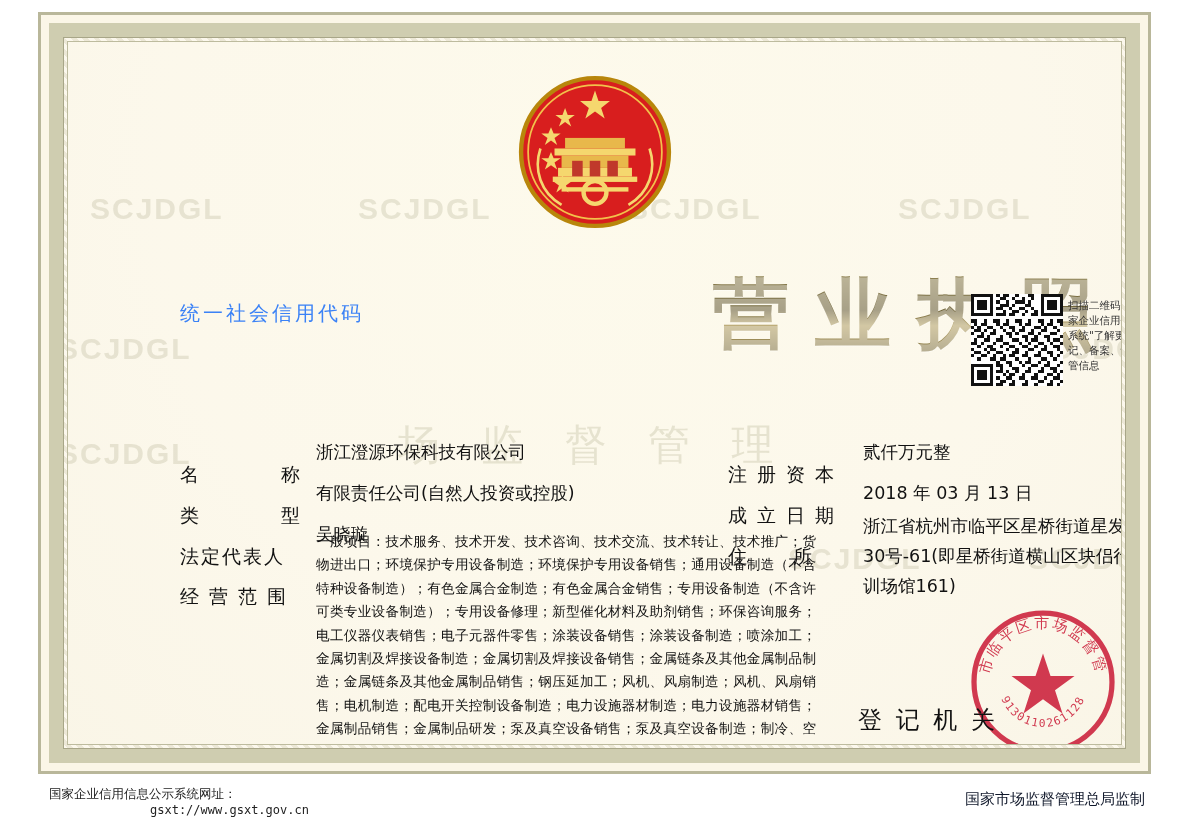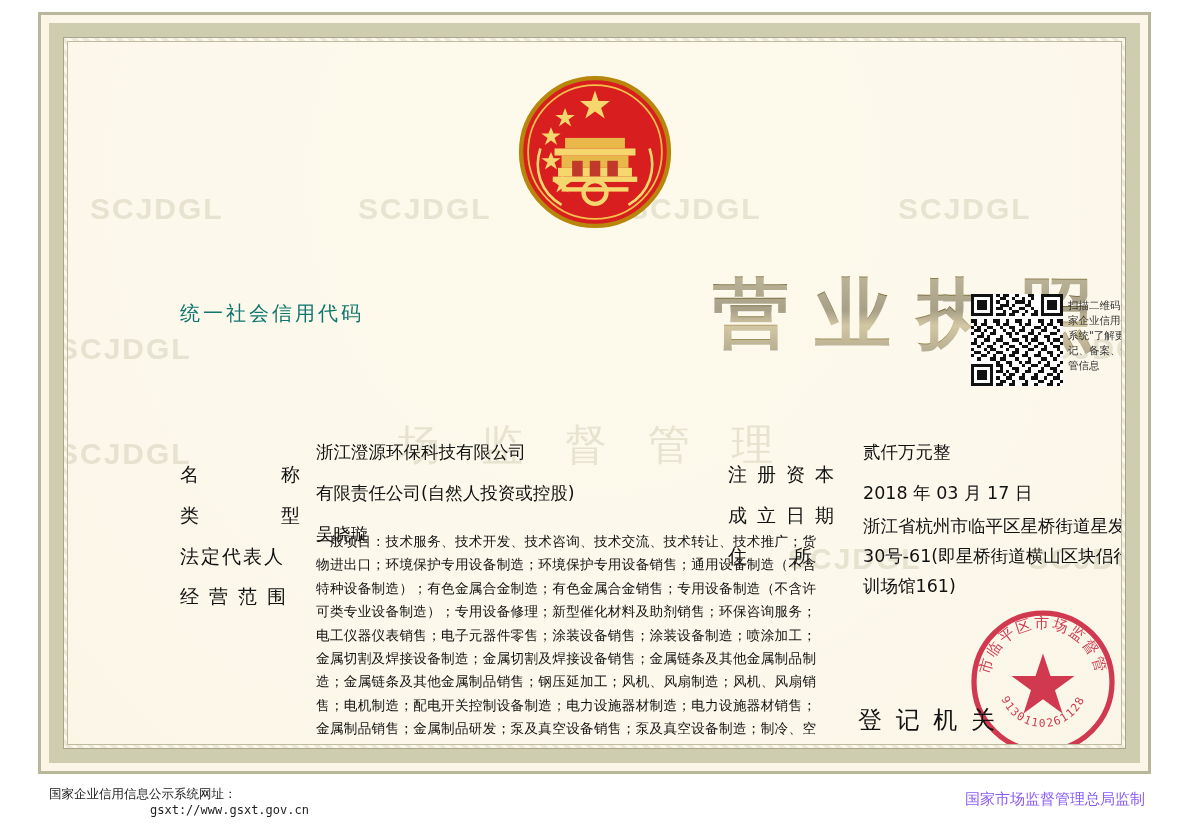--- a/index.html
+++ b/index.html
@@ -116,21 +116,21 @@
     -webkit-background-clip: text;
     background-clip: text;
     -webkit-text-fill-color: transparent;
     text-shadow: 0 1px 0 rgba(255,255,255,0.4);
   }
   
   .code-block {
     position: absolute;
     left: 112px;
     top: 258px;
-    color: #0f766e;
+    color: #3b82f6;
   }
   .code-label {
     font-size: 20px;
     letter-spacing: 3px;
     font-family: "DejaVu Sans", sans-serif;
   }
   .code-value {
     margin-top: 10px;
     font-size: 19px;
     letter-spacing: 0.5px;
@@ -229,21 +229,21 @@
     top: 803px;
     font-size: 12px;
     color: #222;
     font-family: "DejaVu Sans Mono", monospace;
   }
   .footer-right {
     position: absolute;
     right: 44px;
     top: 790px;
     font-size: 15px;
-    color: #8b5cf6;
+    color: #0f172a;
     font-family: "DejaVu Sans", sans-serif;
   }
 </style>
 </head>
 <body>
 
 <div class="page">
 
   <div class="cert">
     <div class="cert-inner-band"></div>
@@ -524,21 +524,21 @@
         <div class="lbl lbl-sp2" style="left:112px; top:478px;">法定代表人</div>
         <div class="val" style="left:248px; top:480px;">吴晓璇</div>
 
         <div class="lbl lbl-sp2" style="left:112px; top:518px;">经 营 范 围</div>
         <div class="scope-text">一般项目：技术服务、技术开发、技术咨询、技术交流、技术转让、技术推广；货物进出口；环境保护专用设备制造；环境保护专用设备销售；通用设备制造（不含特种设备制造）；有色金属合金制造；有色金属合金销售；专用设备制造（不含许可类专业设备制造）；专用设备修理；新型催化材料及助剂销售；环保咨询服务；电工仪器仪表销售；电子元器件零售；涂装设备销售；涂装设备制造；喷涂加工；金属切割及焊接设备制造；金属切割及焊接设备销售；金属链条及其他金属制品制造；金属链条及其他金属制品销售；钢压延加工；风机、风扇制造；风机、风扇销售；电机制造；配电开关控制设备制造；电力设施器材制造；电力设施器材销售；金属制品销售；金属制品研发；泵及真空设备销售；泵及真空设备制造；制冷、空调设备制造；制冷、空调设备销售；太阳能热利用装备销售；塑料制品销售；塑料制品销售；配电开关控制设备销售；配电开关控制设备研发；输配电及控制设备制造；发电机及发电机组销售；发电机及发电机组制造；电子、机械设备维修（不含特种设备）；通用设备修理；金属制品修理；电气设备修理；仪器仪表修理(除依法须经批准的项目外，凭营业执照依法自主开展经营活动)。</div>
 
         <div class="lbl lbl-sp2" style="left:660px; top:396px;">注 册 资 本</div>
         <div class="val" style="left:795px; top:398px;">贰仟万元整</div>
 
         <div class="lbl lbl-sp2" style="left:660px; top:437px;">成 立 日 期</div>
-        <div class="val" style="left:795px; top:439px;">2018 年 03 月 17 日</div>
+        <div class="val" style="left:795px; top:439px;">2018 年 03 月 13 日</div>
 
         <div class="lbl" style="left:660px; top:478px; letter-spacing:20px;">住      所</div>
         <div class="addr-text">浙江省杭州市临平区星桥街道星发街 30号-61(即星桥街道横山区块侣行青训场馆161)</div>
       </div>
 
       <div class="seal">
         <svg viewBox="0 0 200 200" width="150" height="150" aria-hidden="true">
           <defs>
             <path id="sealTop" d="M 28,100 A 72,72 0 0 1 172,100"></path>
             <path id="sealBottom" d="M 40,100 A 60,60 0 0 0 160,100"></path>

